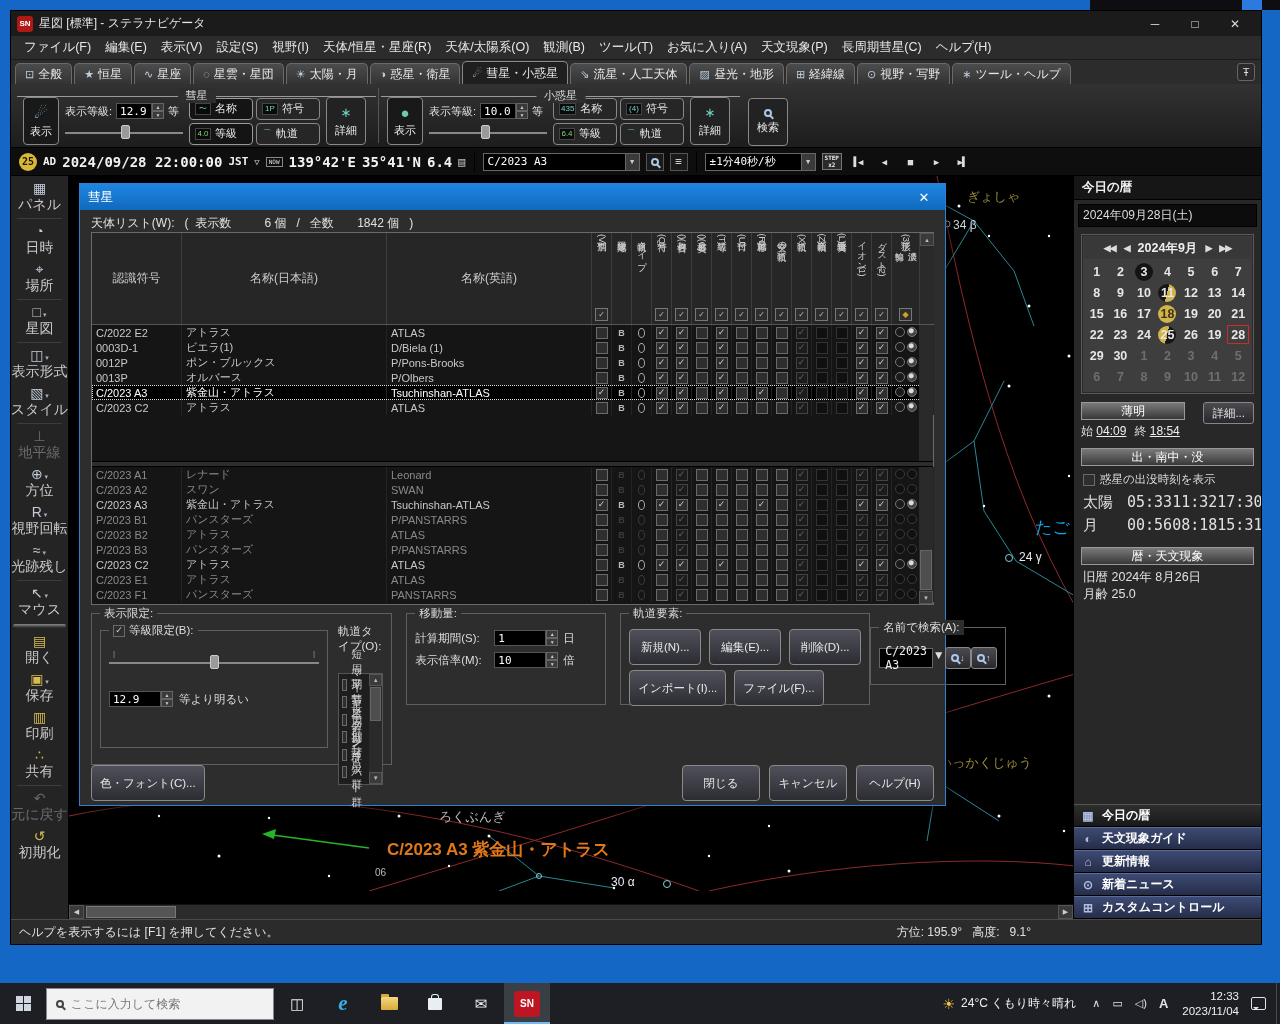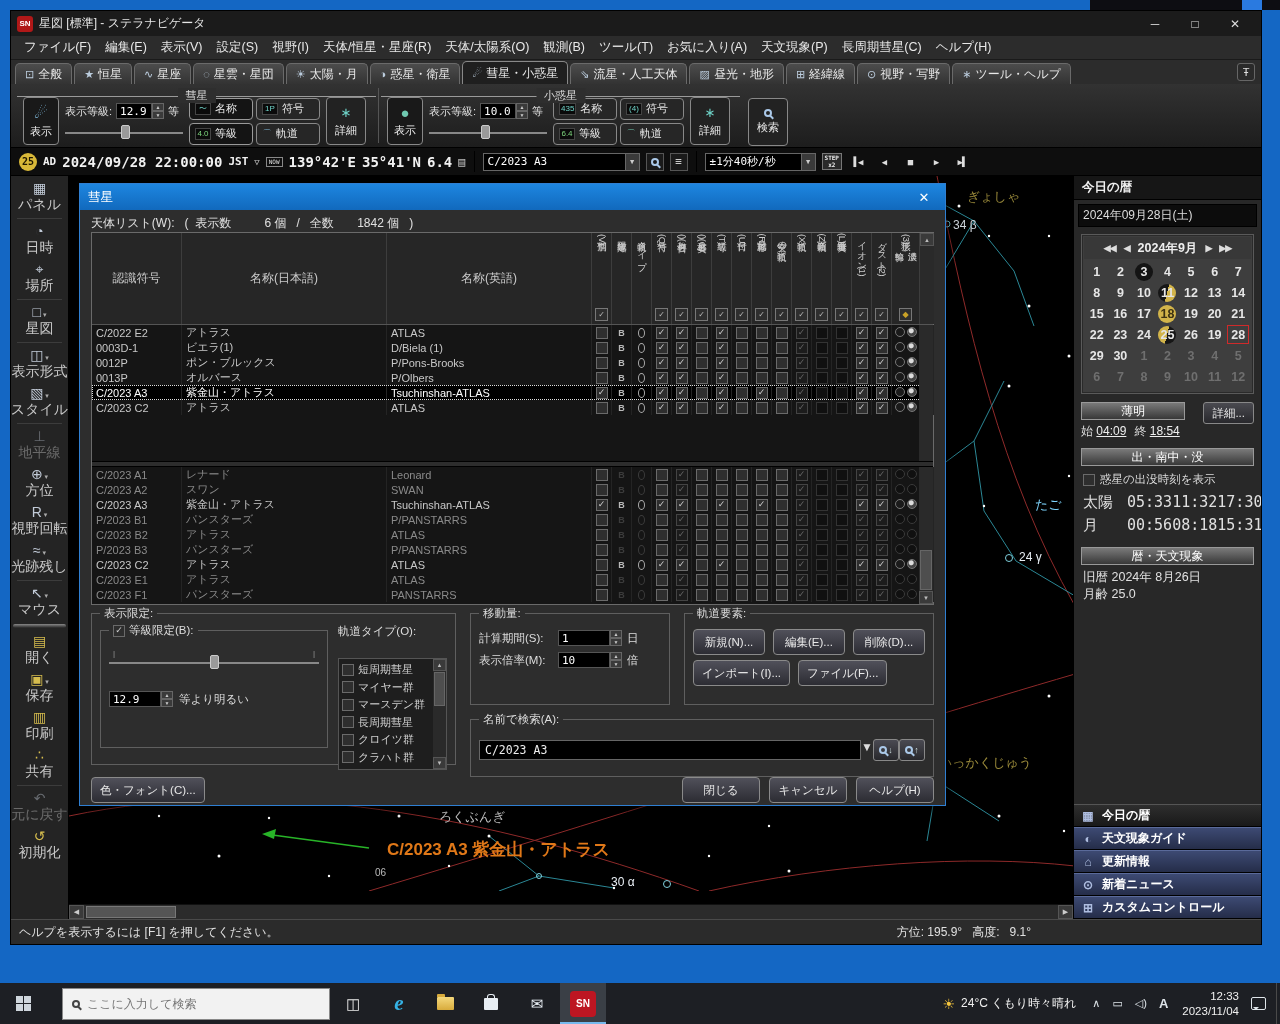--- a/index.html
+++ b/index.html
@@ -206,44 +206,44 @@
   .magrow { display:flex; align-items:center; gap:6px; margin-top:22px; font-size:11.5px; color:#ddd;}
   .orbit-col { flex:1; }
   .orbit-lbl { font-size:11.5px; color:#ddd; margin-bottom:19px;}
   .listbox { border:1px solid #555; background:#1e1e1e; height:112px; display:flex;}
   .lb-items { flex:1; padding:2px 0 0 3px; }
   .lb-row { display:flex; align-items:center; gap:4px; font-size:11px; color:#cfcfcf; height:17.5px;}
   .lb-scr { width:13px; background:#2a2a2a; display:flex; flex-direction:column;}
   .lb-scr .sa { height:12px; background:#3a3a3a; border:1px solid #555; color:#bbb; font-size:6px; display:flex; align-items:center; justify-content:center;}
   .lb-scr .mid { flex:1; } .lb-scr .th { height:34px; background:#4e4e4e; border:1px solid #666; margin:1px;}
 
-  .right-col { flex:1; display:flex; flex-direction:column; }
+  .right-col { flex:1; display:flex; flex-direction:row; }
   .rc-row1 { display:flex; gap:14px; }
   .mv-grp { width:200px; height:92px; }
   .el-grp { flex:1; height:92px; }
   .mv-row { display:flex; align-items:center; gap:5px; font-size:11.5px; color:#ddd; margin-top:6px;}
   .mv-row .lab { width:74px; }
   .btnrow { display:flex; gap:8px; margin-top:5px; }
-  .dbtn { height:26px; min-width:72px; padding:0 8px; background:linear-gradient(#50505a,#2c2c33); border:1px solid #8a8a8a;
+  .dbtn { height:36px; min-width:72px; padding:0 8px; background:linear-gradient(#50505a,#2c2c33); border:1px solid #8a8a8a;
     border-radius:4px; color:#e8e8e8; font-size:11.5px; display:flex; align-items:center; justify-content:center;}
   .search-grp { margin-top:14px; height:58px; display:flex; align-items:center; }
   .s-combo { flex:1; display:flex; height:20px;}
   .s-combo .cval { flex:1; background:#000; border:1px solid #666; color:#eee; font-size:11.5px; padding:0 5px; display:flex; align-items:center; font-family:"DejaVu Sans Mono",monospace;}
   .s-btn { width:26px; height:22px; background:linear-gradient(#4a4a52,#28282c); border:1px solid #888; border-radius:3px;
     display:flex; align-items:center; justify-content:center; gap:1px; color:#cdd; font-size:9px;}
   .dlg-btnrow { margin-top:auto; display:flex; align-items:center; }
   .dlg-btnrow .spacer { flex:1; }
   .dbtn.wide { min-width:78px; margin-left:9px;}
 
   
   .taskbar { position:absolute; left:0; bottom:0; width:1280px; height:41px; background:#1d1f24; display:flex; align-items:center; z-index:10;}
   .tb-cell { width:46px; height:41px; display:flex; align-items:center; justify-content:center; color:#e8e8e8;}
   .winlogo { display:grid; grid-template-columns:7px 7px; grid-gap:1px; }
   .winlogo span { width:7px; height:7px; background:#cfd6dd; }
-  .tsearch { width:268px; height:32px; background:#f2f2f2; border:1px solid #888; display:flex; align-items:center; gap:7px; padding:0 9px;margin-left:16px;}
+  .tsearch { width:228px; height:32px; background:#f2f2f2; border:1px solid #888; display:flex; align-items:center; gap:7px; padding:0 9px;}
   .tsearch .mg { width:8px; height:8px; border:2px solid #444; border-radius:50%; position:relative;}
   .tsearch .mg::after { content:""; position:absolute; width:5px; height:2px; background:#444; transform:rotate(45deg); right:-4px; bottom:-3px;}
   .tsearch input { border:none; outline:none; background:transparent; font-size:12px; color:#333; width:200px; font-family:"Liberation Sans",sans-serif;}
   .edge { color:#35b2e5; font-size:21px; font-weight:bold; font-style:italic; font-family:"Liberation Serif",serif;}
   .folder { width:17px; height:13px; background:linear-gradient(#f4d87c,#d8ab3c); border-radius:1px; position:relative;}
   .folder::before { content:""; position:absolute; top:-3px; left:0; width:8px; height:3px; background:#d8ab3c; border-radius:1px 1px 0 0;}
   .bag { width:14px; height:12px; background:#e8eef4; position:relative; border-radius:1px;}
   .bag::before { content:""; position:absolute; top:-4px; left:3px; width:6px; height:4px; border:1.5px solid #e8eef4; border-bottom:none; border-radius:3px 3px 0 0;}
   .mailg { color:#e8eef4; font-size:15px; }
   .sncell { background:#3a3f46; box-shadow:inset 0 -2px 0 #76b9ed; }
@@ -1652,21 +1652,21 @@
               <span class="dbtn">色・フォント(C)...</span>
               <span class="spacer"></span>
               <span class="dbtn wide">閉じる</span>
               <span class="dbtn wide">キャンセル</span>
               <span class="dbtn wide">ヘルプ(H)</span>
             </div>
           </div>
         </div>
       <span class="chart-label" style="left: 898px; top: 12px; color: rgb(154, 138, 58); font-size: 13px;">ぎょしゃ</span>
           <span class="chart-label" style="left: 884px; top: 42px; color: rgb(207, 214, 221); font-size: 12px;">34 β</span>
-          <span class="chart-label" style="left: 966px; top: 320px; color: #7dd3fc; font-size: 13px;">たご</span>
+          <span class="chart-label" style="left: 966px; top: 340px; color: #0ea5e9; font-size: 17px;">たご</span>
           <span class="chart-label" style="left: 950px; top: 374px; color: rgb(232, 238, 244); font-size: 12px;">24 γ</span>
           <span class="chart-label" style="left: 870px; top: 578px; color: rgb(154, 138, 58); font-size: 13px;">いっかくじゅう</span>
           <span class="chart-label" style="left: 370px; top: 632px; color: rgb(200, 200, 200); font-size: 13px;">ろくぶんぎ</span>
           <span class="chart-label" style="left: 318px; top: 662px; color: rgb(224, 120, 24); font-size: 17px; font-weight: bold;">C/2023 A3 紫金山・アトラス</span>
           <span class="chart-label" style="left: 306px; top: 691px; color: rgb(187, 187, 187); font-size: 10px;">06</span>
           <span class="chart-label" style="left: 542px; top: 699px; color: rgb(232, 238, 244); font-size: 12px;">30 α</span>
         </div>
       <div class="hscroll">
         <span class="hs-btn">◀</span>
         <span class="hs-track">

